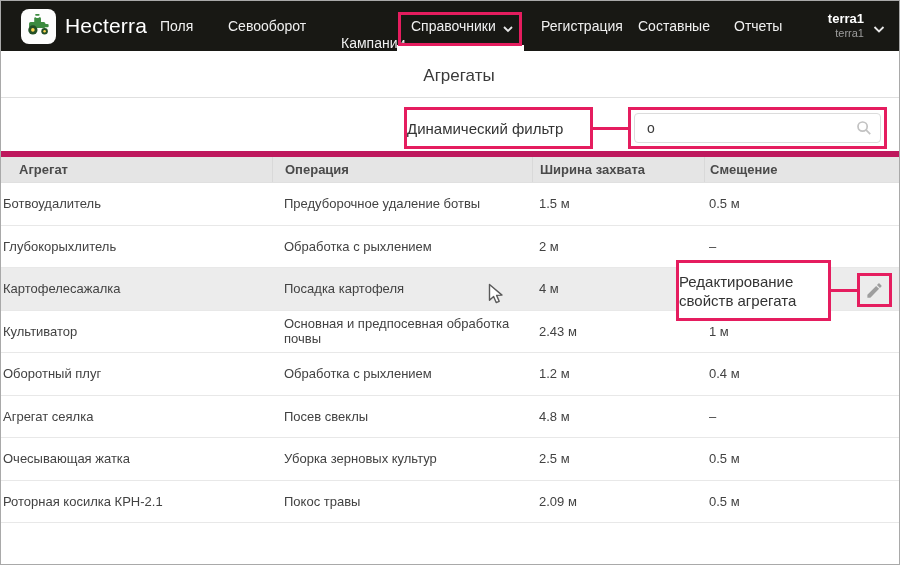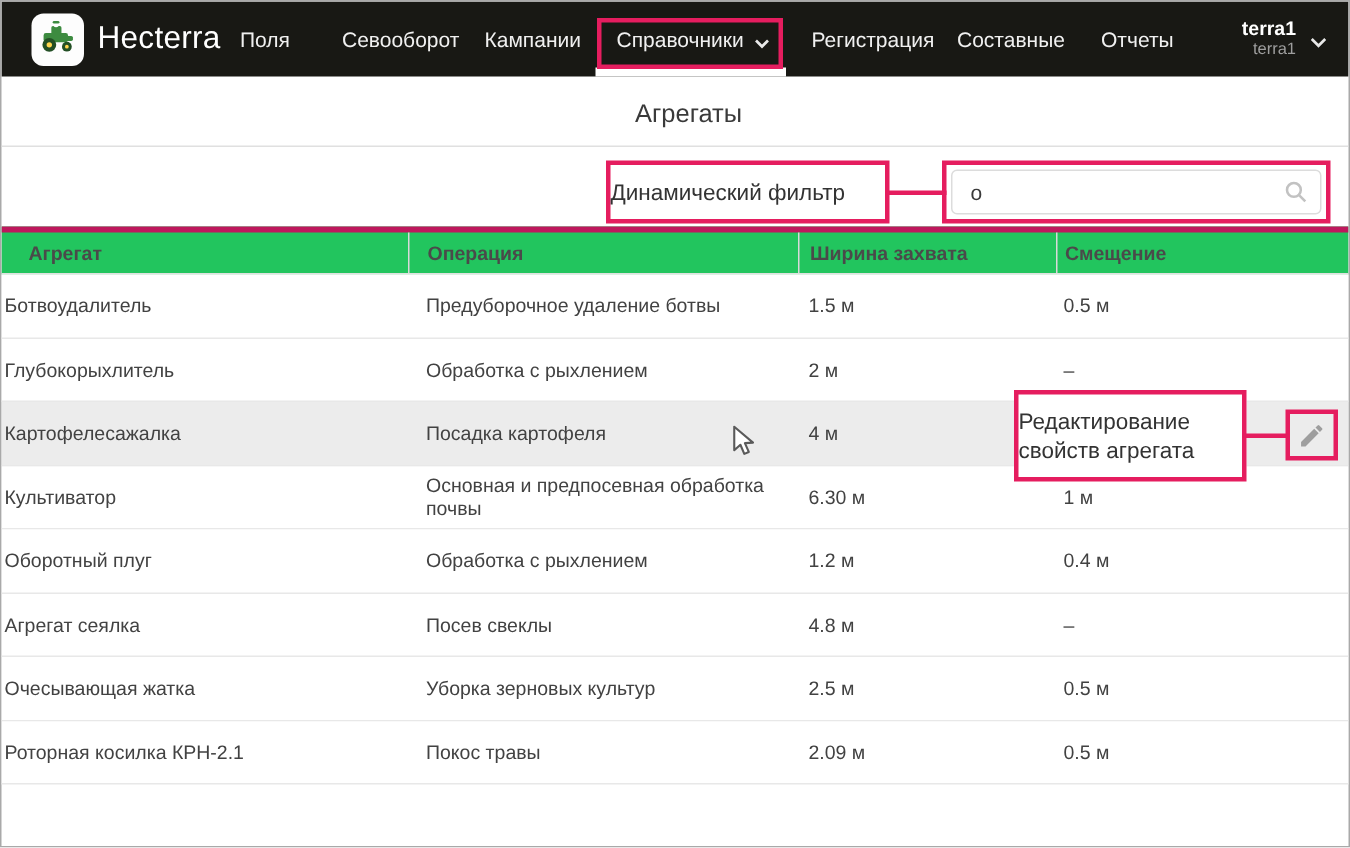--- a/index.html
+++ b/index.html
@@ -4,39 +4,39 @@
 <style>
   * { margin:0; padding:0; box-sizing:border-box; }
   body { font-family:"Liberation Sans", sans-serif; background:#ffffff; }
   .frame { position:relative; width:900px; height:565px; border:1px solid #a9a9a9; background:#fff; overflow:hidden; }
 
   
   .nav { position:absolute; left:0; top:0; width:100%; height:50px; background:#181814; }
   .logo-box { position:absolute; left:20px; top:8px; width:35px; height:35px; background:#fdfdfd; border-radius:8px; display:flex; align-items:center; justify-content:center; }
   .brand { position:absolute; left:64px; top:0; height:50px; display:flex; align-items:center; color:#ffffff; font-size:21px; font-weight:500; letter-spacing:.2px; }
   .nav-item { position:absolute; top:0; height:50px; display:flex; align-items:center; gap:7px; color:#f0f0f0; font-size:14px; font-weight:500; cursor:pointer; }
-  .ni-0{left:159px;} .ni-1{left:227px;} .ni-2{left:322px;} .ni-3{left:410px;} .ni-4{left:540px;} .ni-5{left:637px;} .ni-6{left:733px;}
+  .ni-0{left:159px;} .ni-1{left:227px;} .ni-2{left:340px;align-items:flex-end;} .ni-3{left:410px;} .ni-4{left:540px;} .ni-5{left:637px;} .ni-6{left:733px;}
   .chev { width:10px; height:10px; display:inline-block; }
   .user { position:absolute; right:16px; top:0; height:50px; display:flex; align-items:center; gap:9px; cursor:pointer; }
   .user-names { text-align:right; line-height:1.25; }
   .user-name { color:#ffffff; font-size:13px; font-weight:700; }
   .user-account { color:#9e9e9e; font-size:11px; }
   .tab-indicator { position:absolute; left:396px; top:44px; width:127px; height:6px; background:#ffffff; z-index:2; }
 
   
   .title-row { position:absolute; left:0; top:50px; width:100%; height:47px; border-bottom:1px solid #e0e0e0; display:flex; align-items:center; padding:3px 0 0 18px;justify-content:center; }
   .page-title { font-size:17px; color:#3a3a3a; }
   .filter-row { position:absolute; left:0; top:97px; width:100%; height:53px; }
   .found { position:absolute; left:18px; top:0; height:53px; display:flex; align-items:center; font-size:13px; color:#9e9e9e; }
   .search-wrap { position:absolute; left:633px; top:15px; width:247px; height:30px; }
   .search-input { width:247px; height:30px; border:1px solid #dcdcdc; border-radius:4px; padding:0 30px 0 12px; font-size:14px; color:#3a3a3a; font-family:"Liberation Sans",sans-serif; outline:none; background:#fff; }
   .search-icon { position:absolute; right:9px; top:7px; width:16px; height:16px; }
 
   
-  .thead { position:absolute; left:0; top:150px; width:100%; height:32px; background:#22c55e; border-top:4px solid #be185d; border-bottom:1px solid #e0e0e0; display:grid; grid-template-columns:271px 260px 172px 1fr; align-items:center; font-size:13px; font-weight:700; color:#4a4a4a; }
+  .thead { position:absolute; left:0; top:150px; width:100%; height:32px; background:#e5e5e5; border-top:6px solid #be185d; border-bottom:1px solid #e0e0e0; display:grid; grid-template-columns:271px 260px 172px 1fr; align-items:center; font-size:13px; font-weight:700; color:#4a4a4a; }
   .thead .h { height:100%; display:flex; align-items:center; }
   .h1 { padding-left:18px; }
   .h2 { padding-left:12px; border-left:1px solid #d9d9d9; }
   .h3 { padding-left:7px;  border-left:1px solid #d9d9d9; }
   .h4 { padding-left:5px;  border-left:1px solid #d9d9d9; }
   .tbody { position:absolute; left:0; top:182px; width:100%; }
   .trow { width:100%; height:42.5px; display:grid; grid-template-columns:271px 260px 172px 1fr; align-items:center; font-size:13px; color:#424242; border-bottom:1px solid #e8e8e8; background:#fff; cursor:pointer; }
   .trow.hl { background:#ececec; }
   .c1 { padding-left:2px; } .c2 { padding-left:12px; } .c3 { padding-left:7px; } .c4 { padding-left:5px; }
 
@@ -160,21 +160,21 @@
     </div>
     <div class="trow hl">
       <div class="c1">Картофелесажалка</div>
       <div class="c2">Посадка картофеля</div>
       <div class="c3">4 м</div>
       <div class="c4"></div>
     </div>
     <div class="trow">
       <div class="c1">Культиватор</div>
       <div class="c2">Основная и предпосевная обработка почвы</div>
-      <div class="c3">6.30 м</div>
+      <div class="c3">2.43 м</div>
       <div class="c4">1 м</div>
     </div>
     <div class="trow">
       <div class="c1">Оборотный плуг</div>
       <div class="c2">Обработка с рыхлением</div>
       <div class="c3">1.2 м</div>
       <div class="c4">0.4 м</div>
     </div>
     <div class="trow">
       <div class="c1">Агрегат сеялка</div>

